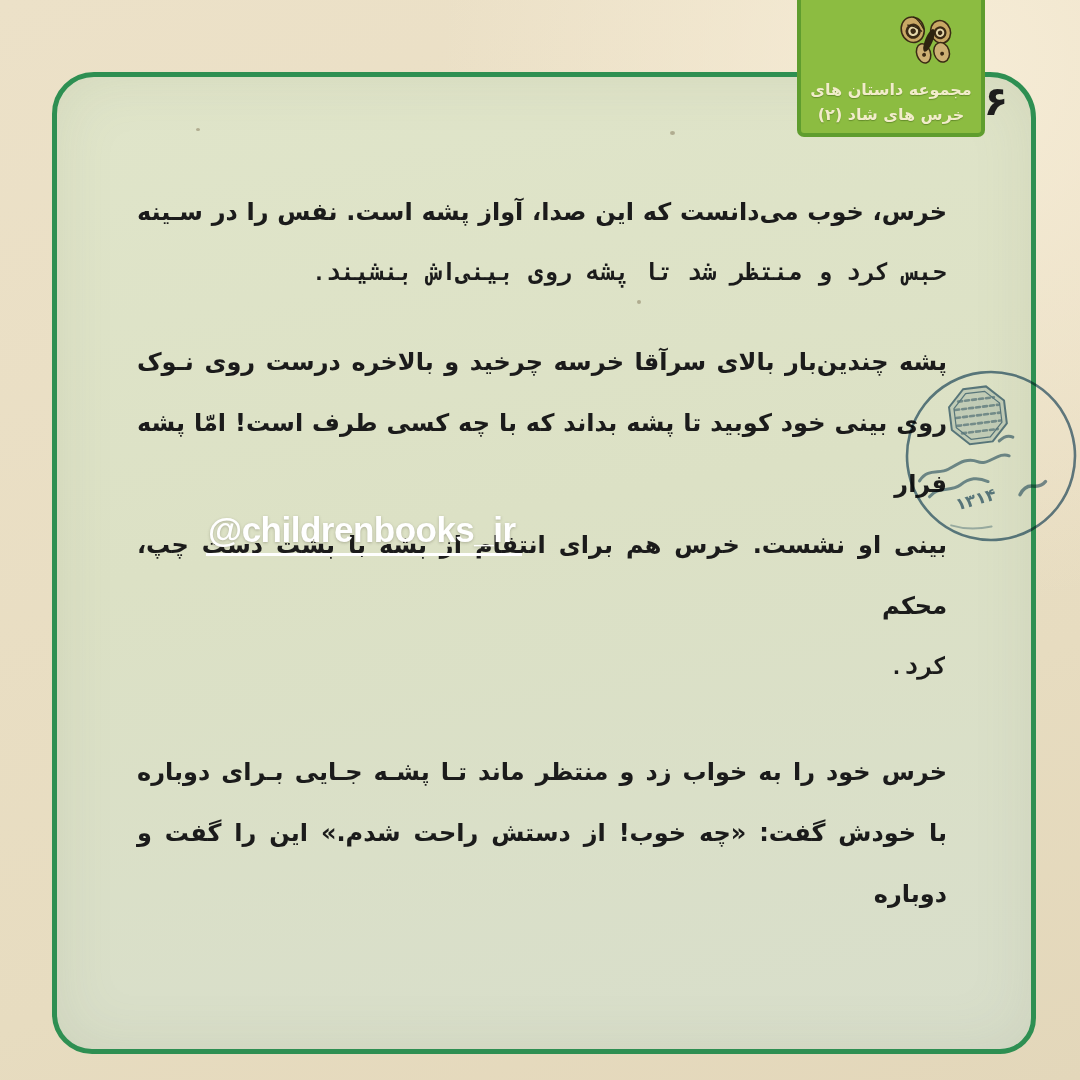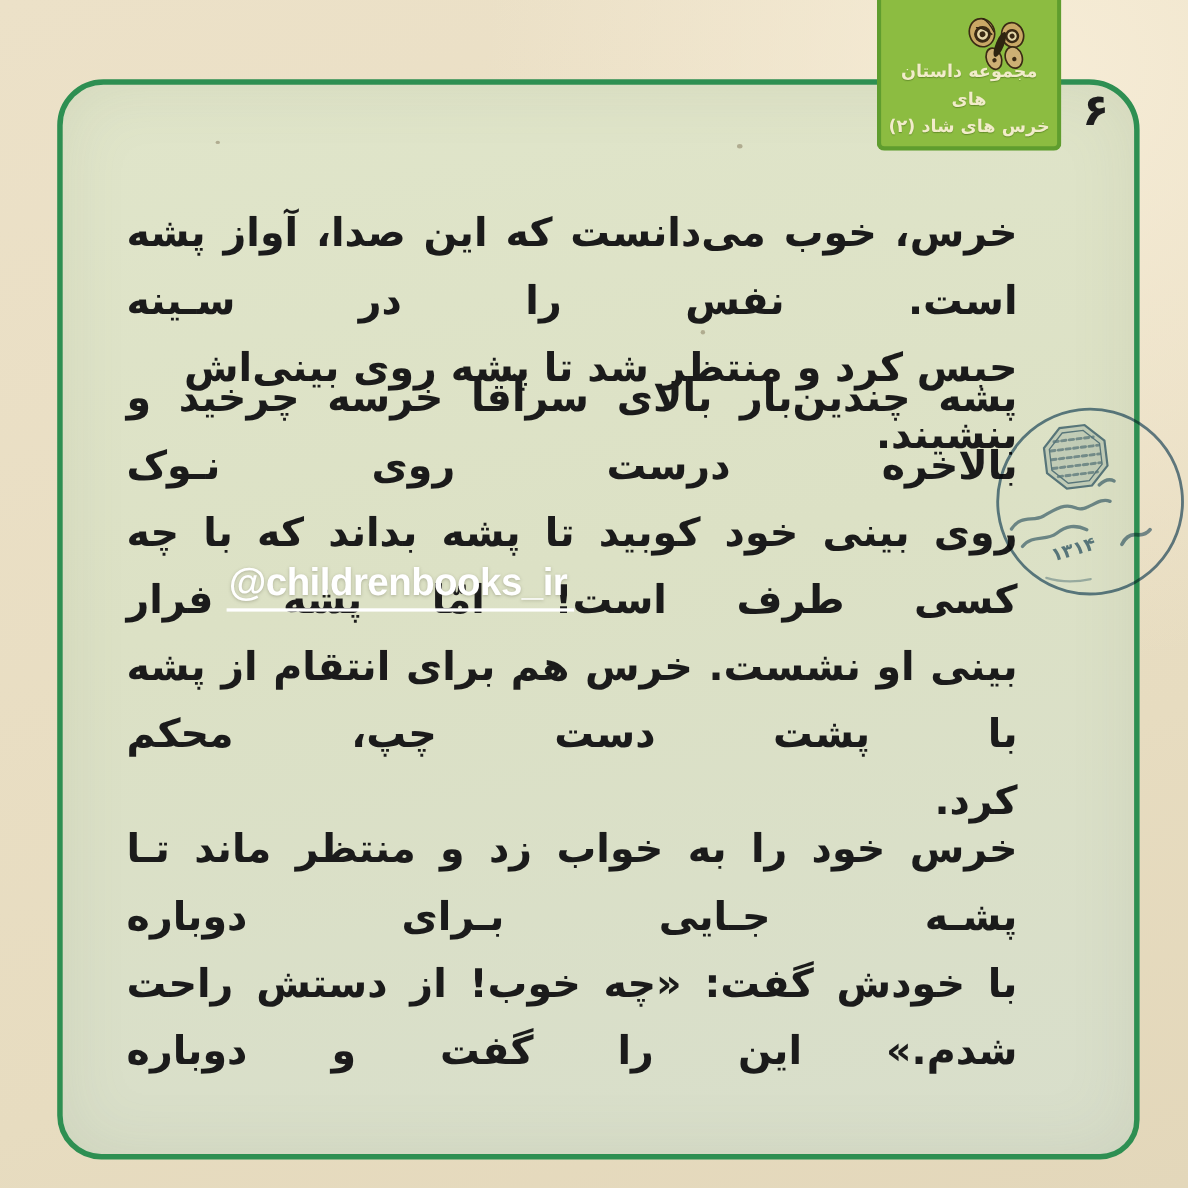--- a/index.html
+++ b/index.html
@@ -20,21 +20,21 @@
     border:5px solid var(--frame-border,#2e8f52);
     border-radius:42px 46px 36px 40px;
     background:linear-gradient(170deg,#e0e5ca 0%,var(--page-inner,#dce1c5) 45%,#d8decb 100%);
     box-shadow:inset 0 0 60px rgba(120,120,90,.12);
     z-index:1;
   }
   
   .speck{position:absolute;border-radius:50%;background:#8a7f63;opacity:.55;z-index:2;}
   
   .tab{
-    position:absolute;left:797px;top:0;width:168px;height:137px;
+    position:absolute;left:797px;top:0;width:188px;height:137px;
     box-sizing:border-box;
     background:var(--tab-fill,#8cbc41);
     border:4px solid var(--tab-border,#5f9d2e);border-top:none;
     border-radius:0 0 7px 7px;
     z-index:5;
   }
   .tab-title{
     position:absolute;left:0;bottom:6px;width:100%;
     direction:rtl;text-align:center;
     color:#f2ecca;font-weight:bold;font-size:16px;line-height:25px;
@@ -42,29 +42,29 @@
   }
   .butterfly{position:absolute;right:14px;top:2px;z-index:6;}
   
   .page-number{
     position:absolute;left:970px;top:78px;width:52px;
     font-size:40px;font-weight:bold;color:#1d1d1d;text-align:center;
     z-index:2;
   }
   
   .para{
-    position:absolute;left:115px;width:810px;
+    position:absolute;left:137px;width:810px;
     direction:rtl;
     color:var(--text-color,#1b1b1b);
-    font-size:36px;font-weight:bold;line-height:61px;
+    font-size:24px;font-weight:bold;line-height:61px;
     z-index:2;
   }
   .line{width:100%;}
   .just{text-align:justify;text-align-last:justify;}
-  .last{text-align:right;}
+  .last{text-align:right;font-family:Liberation Mono, monospace;}
   
   .watermark{
     position:absolute;left:186px;top:510px;
     color:var(--watermark,#ffffff);
     font-family:"Liberation Sans","DejaVu Sans",sans-serif;
     font-weight:bold;font-size:35px;letter-spacing:-.5px;
     border-bottom:3px solid #ffffff;padding:0 6px 3px 2px;
     text-shadow:0 1px 3px rgba(80,80,60,.35);
     z-index:7;
     margin-left:20px;

